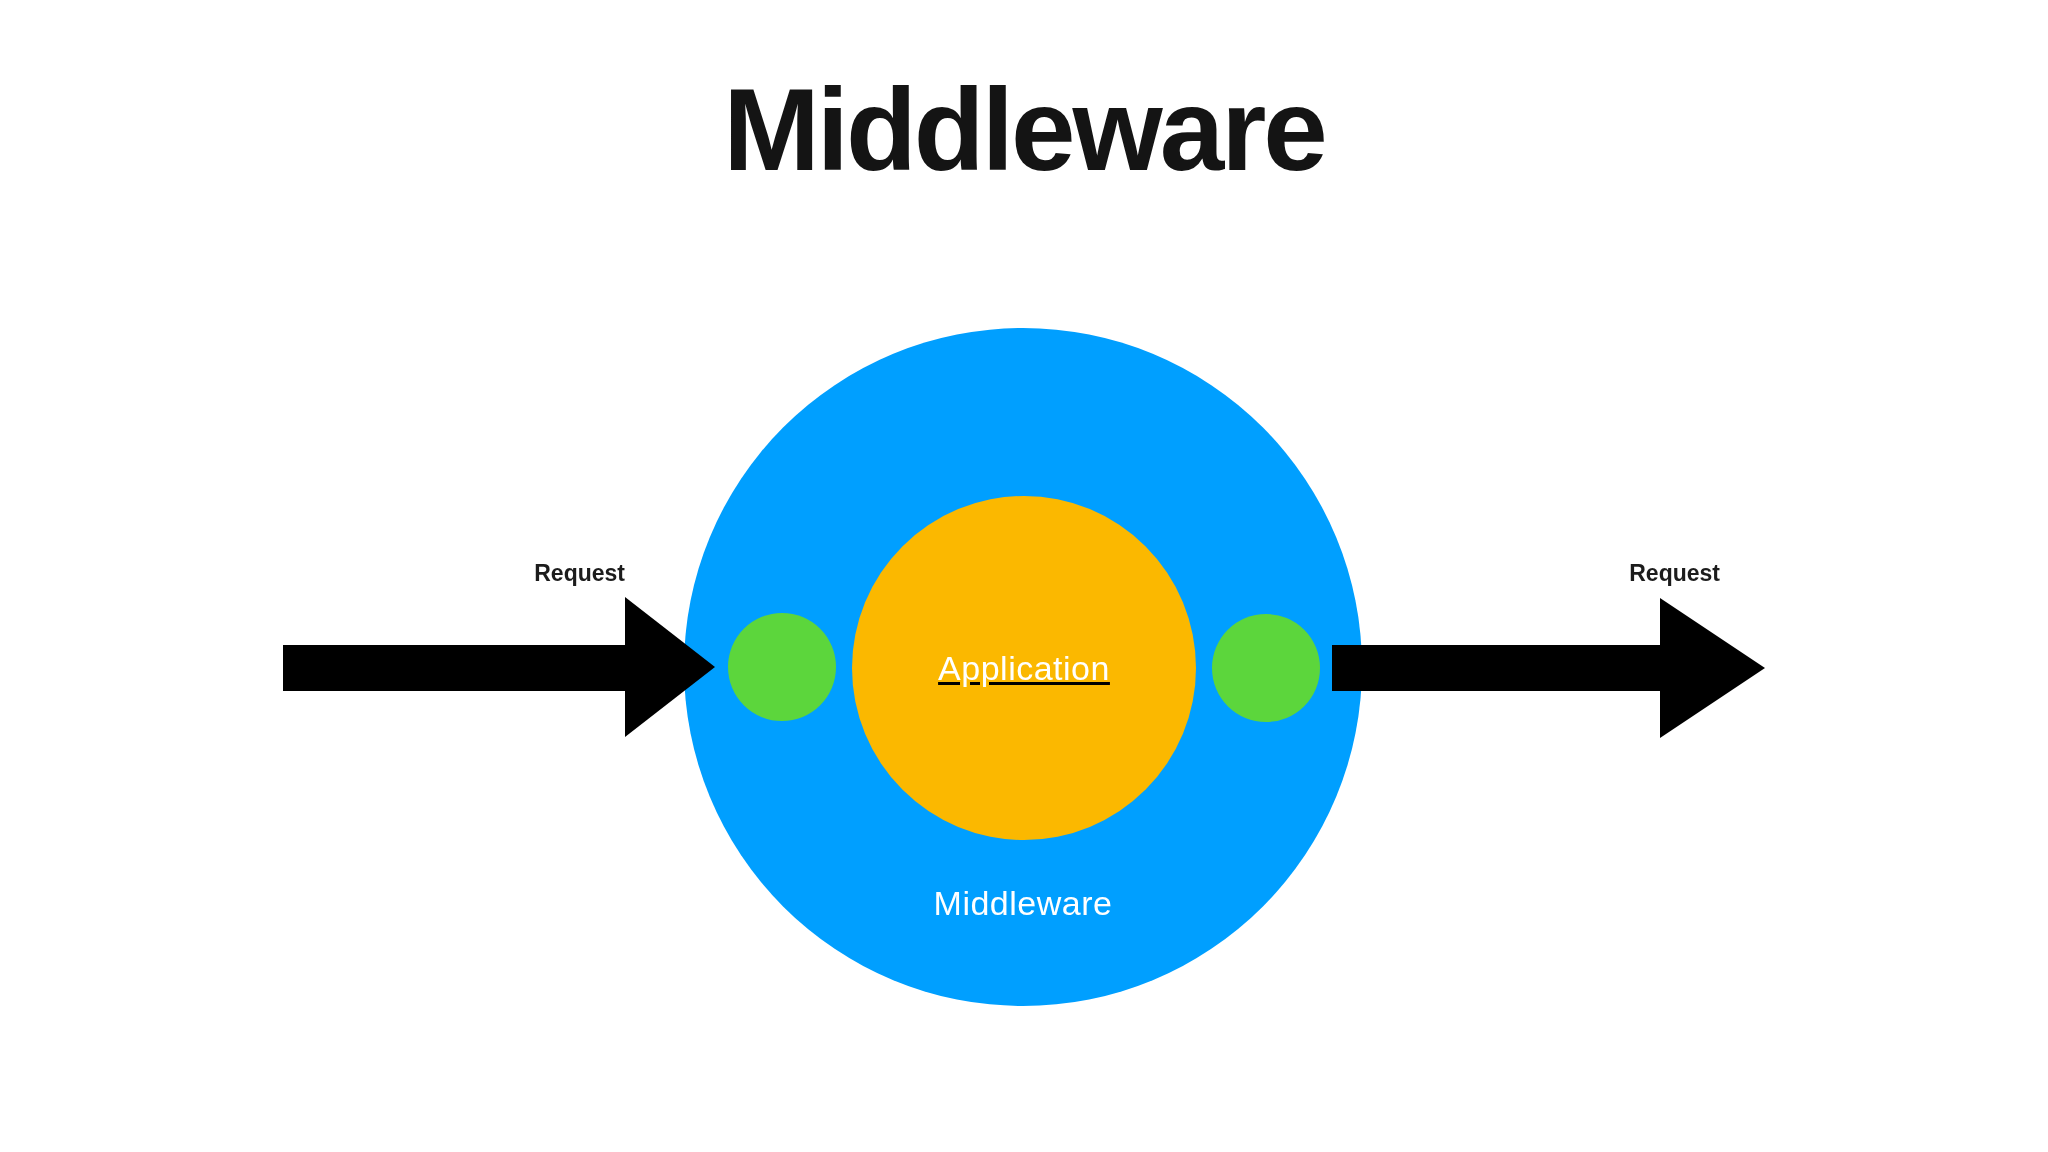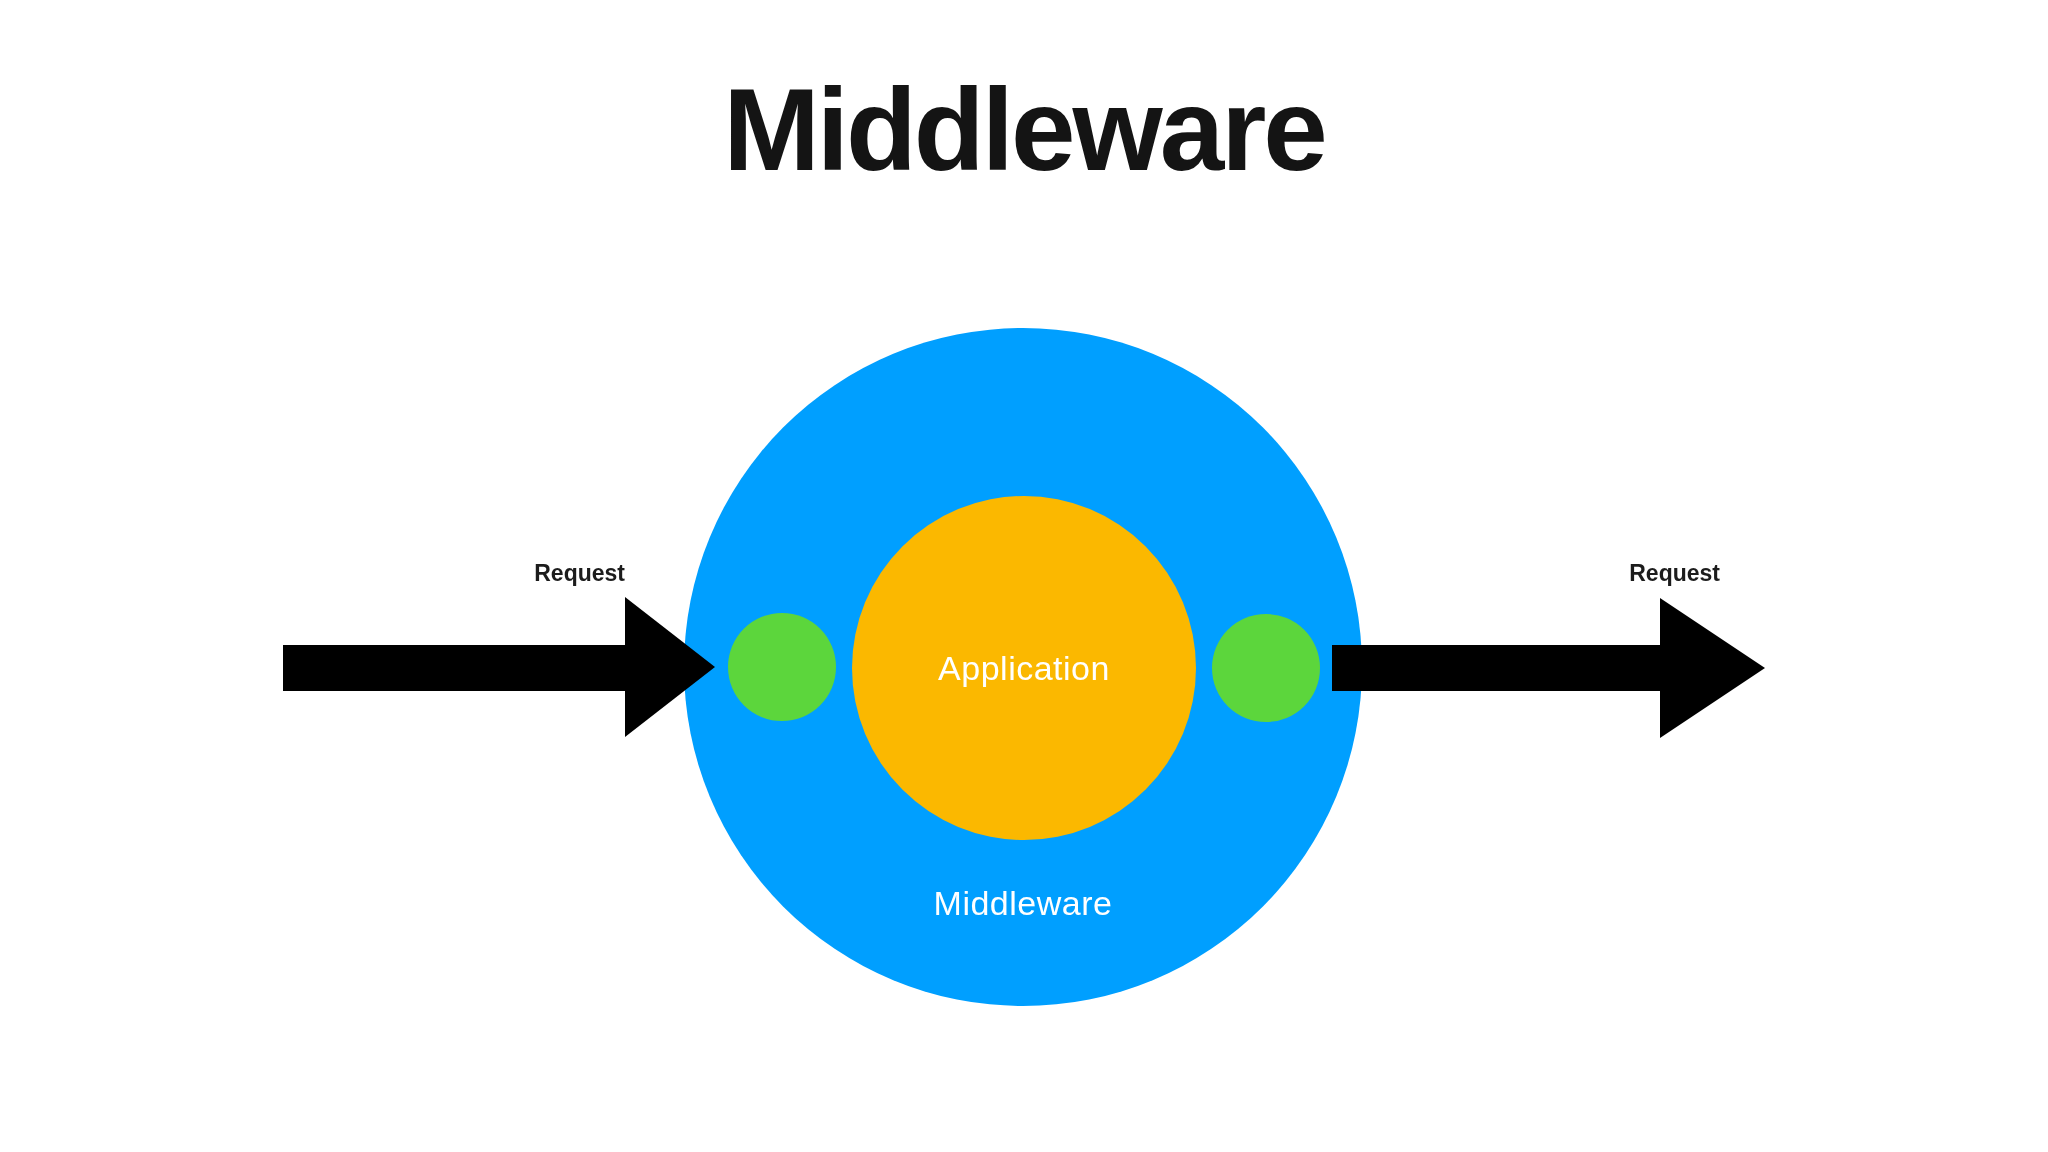--- a/index.html
+++ b/index.html
@@ -49,20 +49,21 @@
     font-weight:400;
     letter-spacing:0.5px;
   }
   .application-circle{
     left:852px; top:496px;
     width:344px; height:344px;
     background:var(--application-orange);
     display:flex;
     align-items:center;
     justify-content:center;
+    text-decoration:underline;
   }
   .application-label{
     color:var(--circle-label-text);
     font-size:34px;
     font-weight:400;
     letter-spacing:0.5px;
   }
   .node{
     width:108px; height:108px;
     background:var(--node-green);

